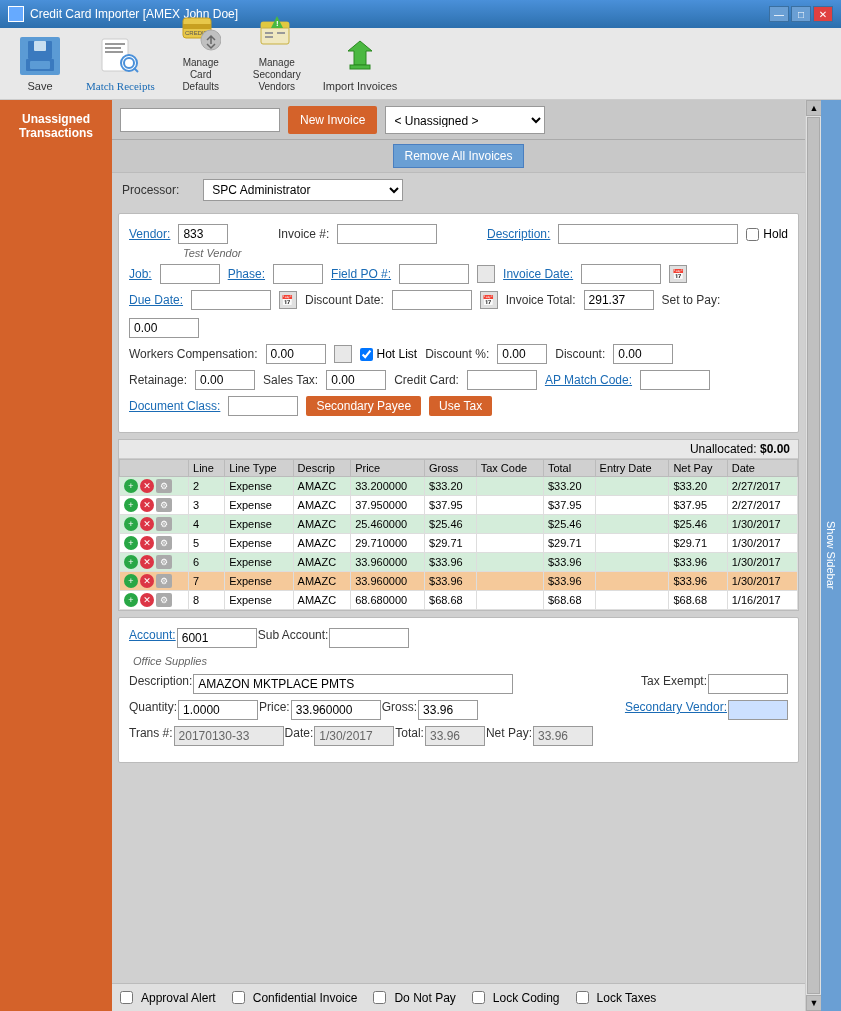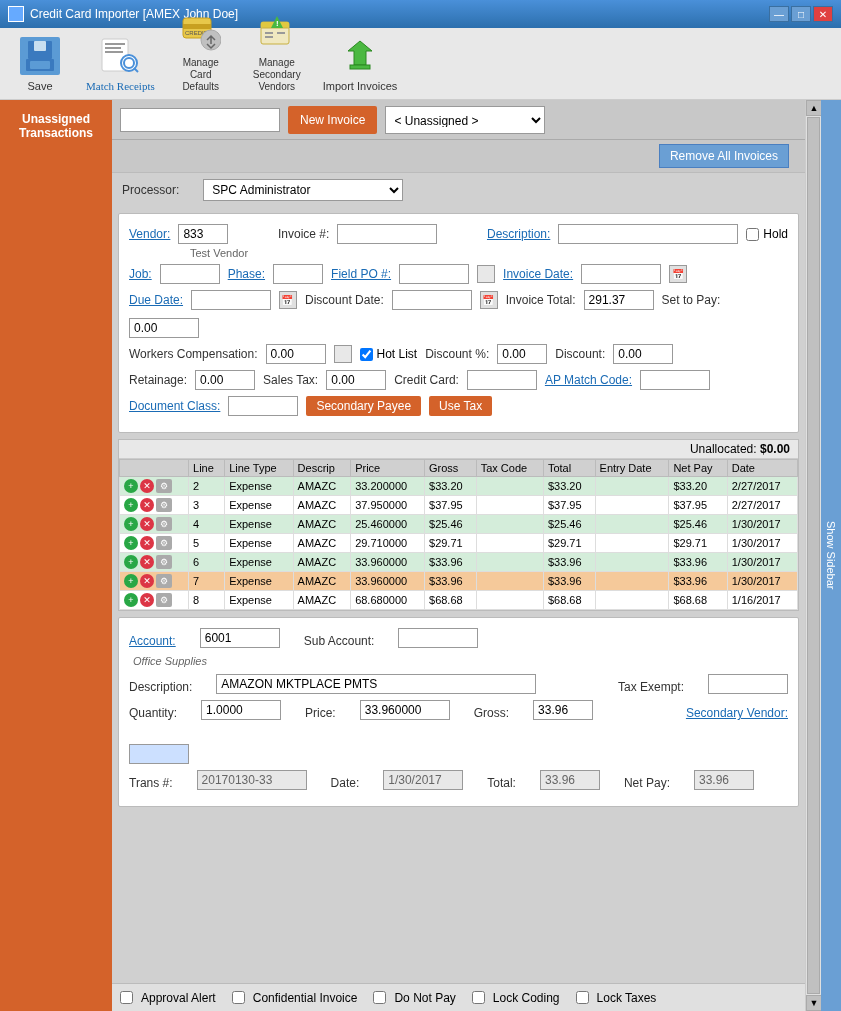--- a/index.html
+++ b/index.html
@@ -30,21 +30,21 @@
     .processor-label { font-size: 12px; color: #333; }
     .processor-select { height: 22px; border: 1px solid #999; padding: 2px 4px; background: white; font-size: 12px; width: 200px; }
 
     .form-row { display: flex; align-items: center; gap: 8px; margin-bottom: 6px; flex-wrap: wrap; }
     .form-label { font-size: 12px; color: #1a6bb5; text-decoration: underline; cursor: pointer; white-space: nowrap; }
     .form-label-plain { font-size: 12px; color: #333; white-space: nowrap; }
     .form-input { height: 20px; border: 1px solid #999; padding: 2px 4px; background: white; font-size: 12px; }
     .form-input-sm { width: 60px; }
     .form-input-md { width: 120px; }
     .form-input-xl { width: 220px; }
-    .vendor-note { font-size: 11px; color: #666; margin-left: 9px; }
+    .vendor-note { font-size: 11px; color: #666; font-style: italic; margin-left: 2px; }
     .hold-check { display: flex; align-items: center; gap: 4px; }
     .cal-btn { width: 18px; height: 18px; background: #e0e0e0; border: 1px solid #999; cursor: pointer; font-size: 10px; display: flex; align-items: center; justify-content: center; }
     .field-po-icon { width: 18px; height: 18px; background: #e8e8e8; border: 1px solid #999; cursor: pointer; }
     .hotlist-check { display: flex; align-items: center; gap: 4px; }
     .secondary-payee-btn { background: #d4622a; color: white; border: none; padding: 3px 10px; cursor: pointer; font-size: 12px; border-radius: 2px; }
     .use-tax-btn { background: #d4622a; color: white; border: none; padding: 3px 10px; cursor: pointer; font-size: 12px; border-radius: 2px; }
 
     
     .table-container { background: white; border: 1px solid #bbb; overflow: hidden; }
     .unallocated-row { text-align: right; padding: 2px 8px; font-size: 12px; background: #e8e8e8; border-bottom: 1px solid #ccc; }
@@ -55,21 +55,21 @@
     .row-orange { background: #f5c99a; }
     .row-white { background: white; }
     .row-actions { display: flex; gap: 2px; align-items: center; }
     .act-btn { width: 14px; height: 14px; border-radius: 50%; border: none; cursor: pointer; font-size: 9px; display: flex; align-items: center; justify-content: center; }
     .act-green { background: #28a745; color: white; }
     .act-red { background: #dc3545; color: white; }
     .act-gray { background: #aaa; color: white; border-radius: 2px; }
 
     
     .detail-panel { background: white; border: 1px solid #bbb; padding: 10px; border-radius: 2px; }
-    .detail-row { display: flex; align-items: flex-end; gap: 24px; margin-bottom: 6px; flex-wrap: wrap; }
+    .detail-row { display: flex; align-items: flex-start; gap: 1px; margin-bottom: 6px; flex-wrap: wrap; }
     .detail-note { font-size: 11px; color: #666; font-style: italic; }
 
     
     .footer-bar { background: #e0e0e0; border-top: 1px solid #bbb; padding: 4px 8px; display: flex; align-items: center; gap: 16px; height: 28px; }
     .footer-check { display: flex; align-items: center; gap: 8px; font-size: 12px; }
 
     
     .scroll-track { width: 16px; background: #e0e0e0; border-left: 1px solid #ccc; display: flex; flex-direction: column; }
     .scroll-btn { width: 16px; height: 16px; background: #c0c0c0; border: 1px solid #aaa; cursor: pointer; display: flex; align-items: center; justify-content: center; font-size: 9px; }
     .scroll-thumb { flex: 1; background: #c0c0c0; border: 1px solid #aaa; margin: 1px; }
@@ -178,21 +178,21 @@
       <div style="background:#c8c8c8; border-bottom:1px solid #aaa; display:flex; align-items:center; padding:4px 8px; gap:8px; min-height:40px;">
         <input class="nav-input" style="width: 160px;">
         <button class="new-invoice-btn">
           <span>New Invoice</span>
         </button>
         <select class="nav-dropdown">
           <option>&lt; Unassigned &gt;</option>
         </select>
       </div>
 
-      <div style="background:#c8c8c8; padding:4px 16px; display:flex; justify-content:flex-end; align-items:center; border-bottom:1px solid #bbb;">
+      <div style="background:#c8c8c8; padding:4px 22px; display:flex; justify-content:center; align-items:center; border-bottom:1px solid #bbb;">
         <button class="remove-all-btn">
           <span>Remove All Invoices</span>
         </button>
       </div>
 
       <div style="background:#d0d0d0; padding:6px 10px; display:flex; align-items:center; gap:24px;">
         <span class="processor-label">Processor:</span>
         <select class="processor-select">
           <option>SPC Administrator</option>
         </select>

